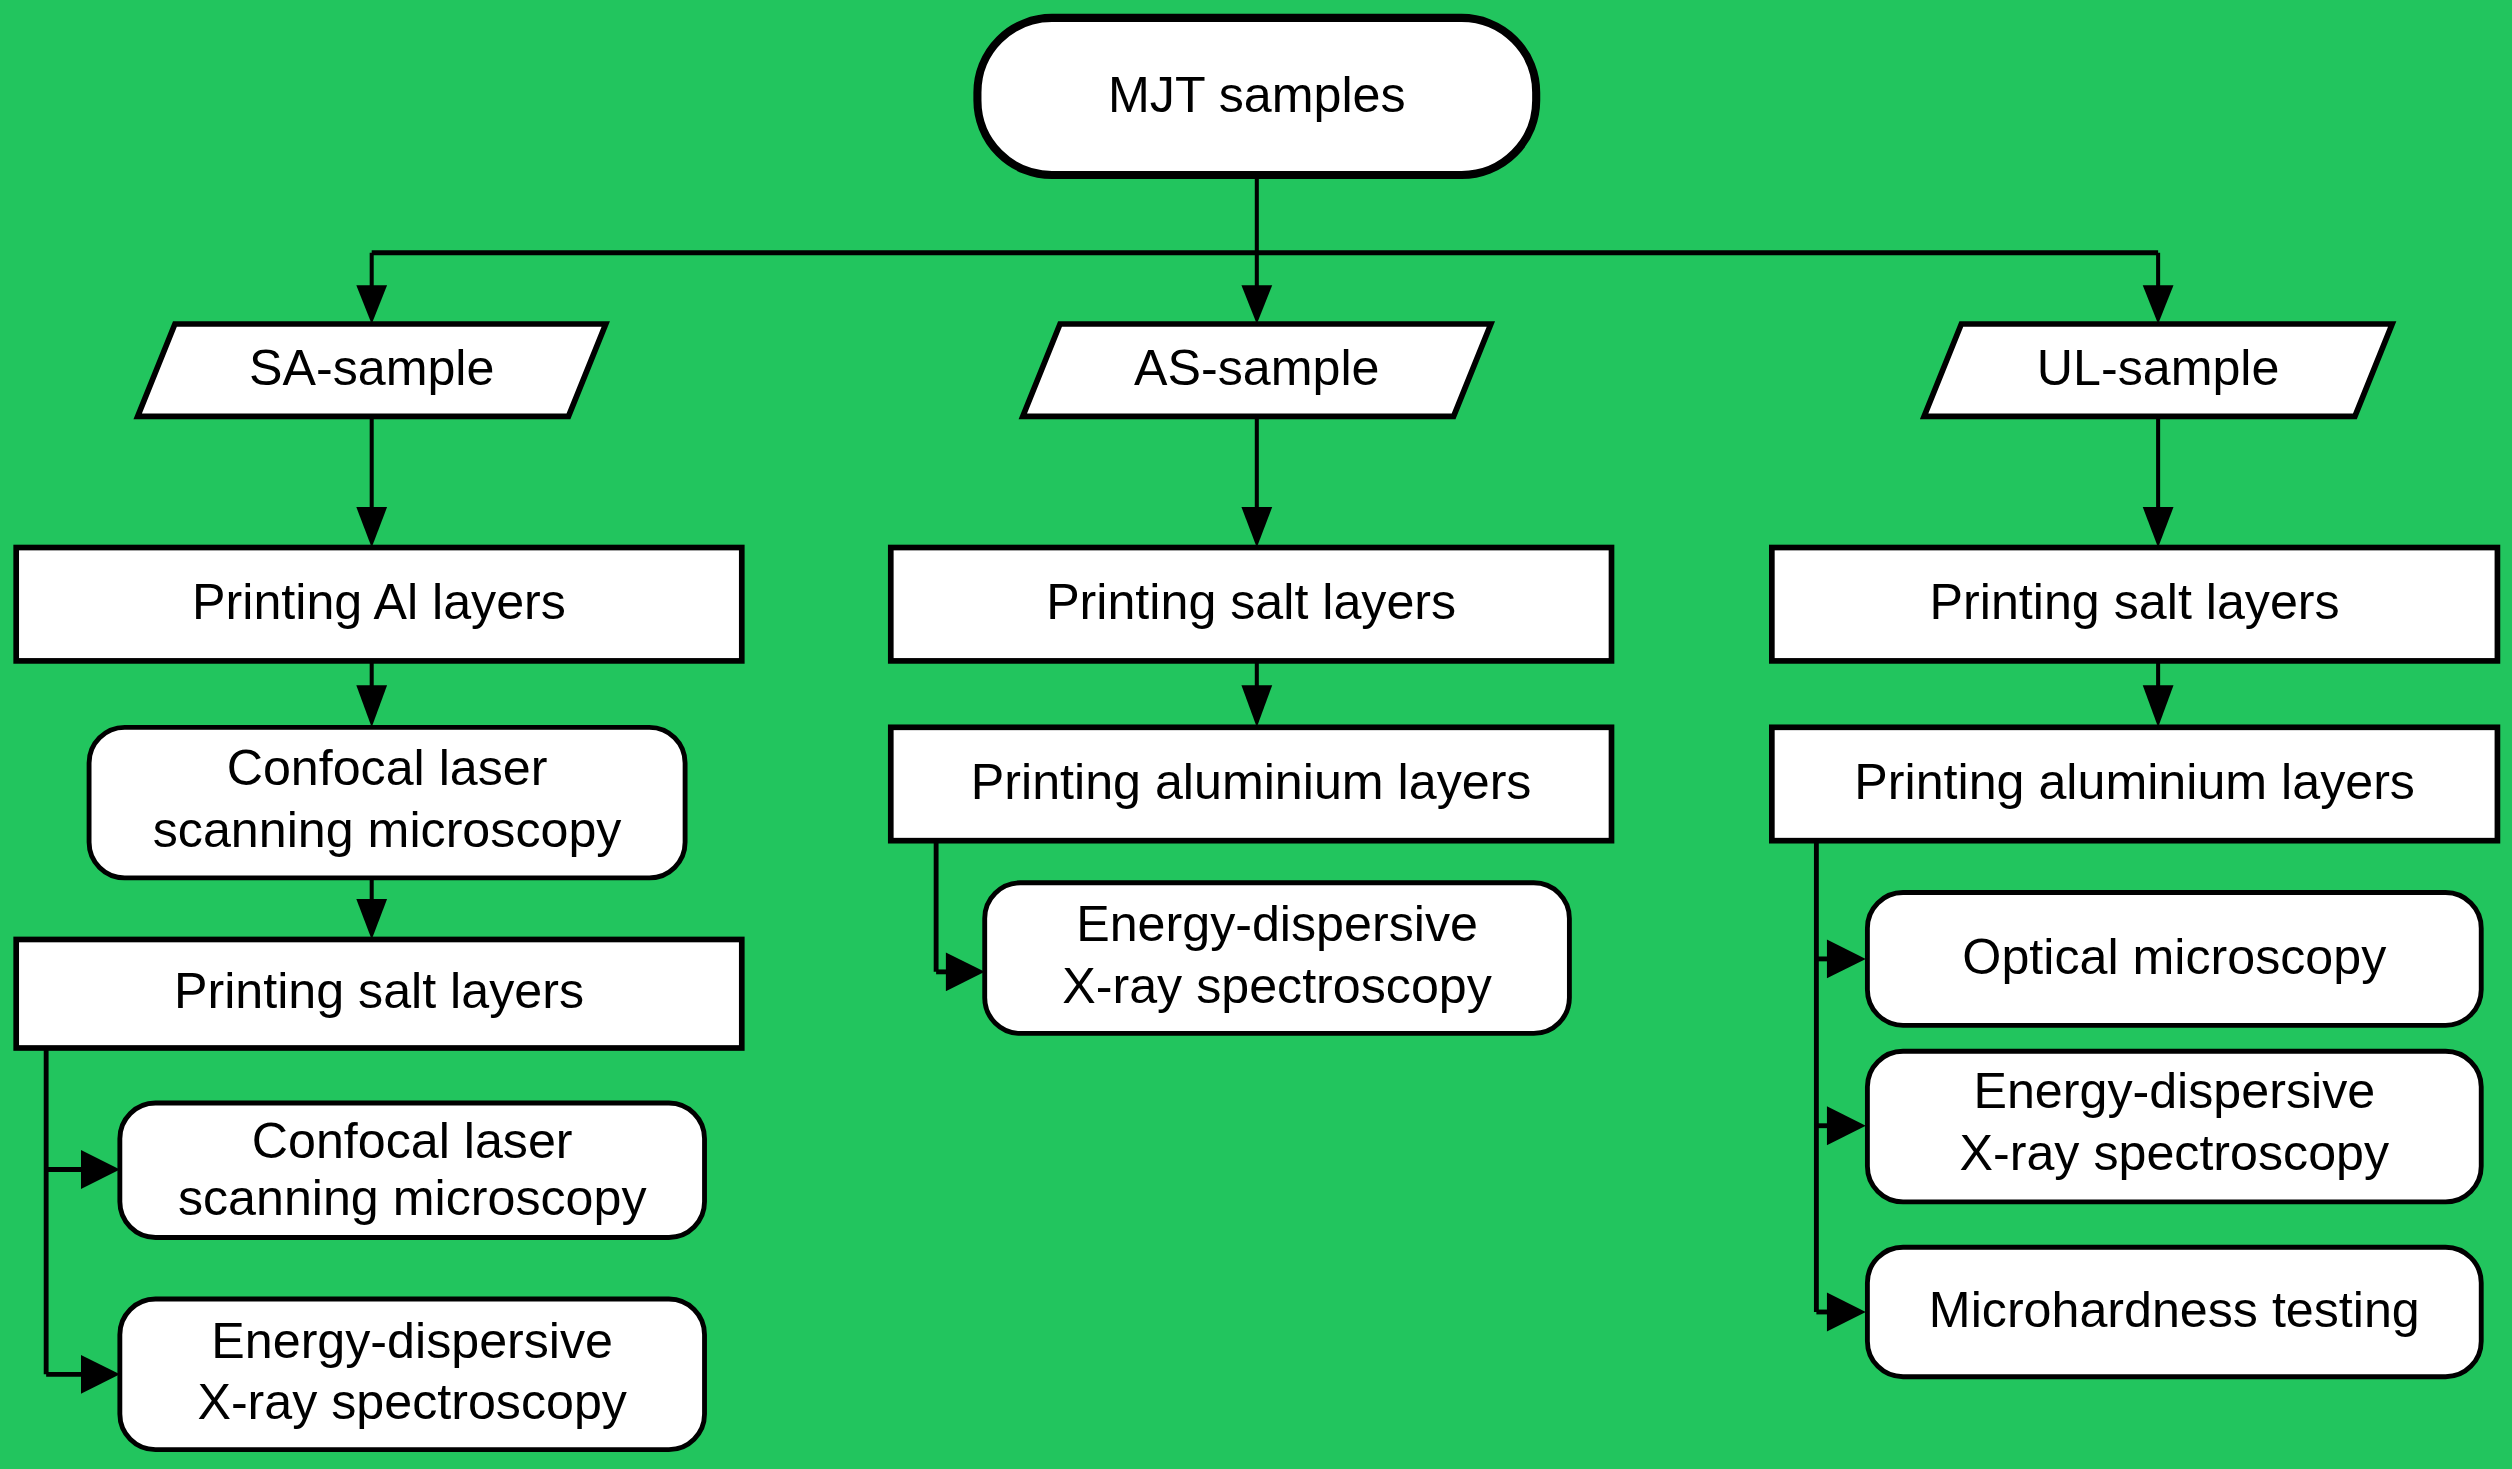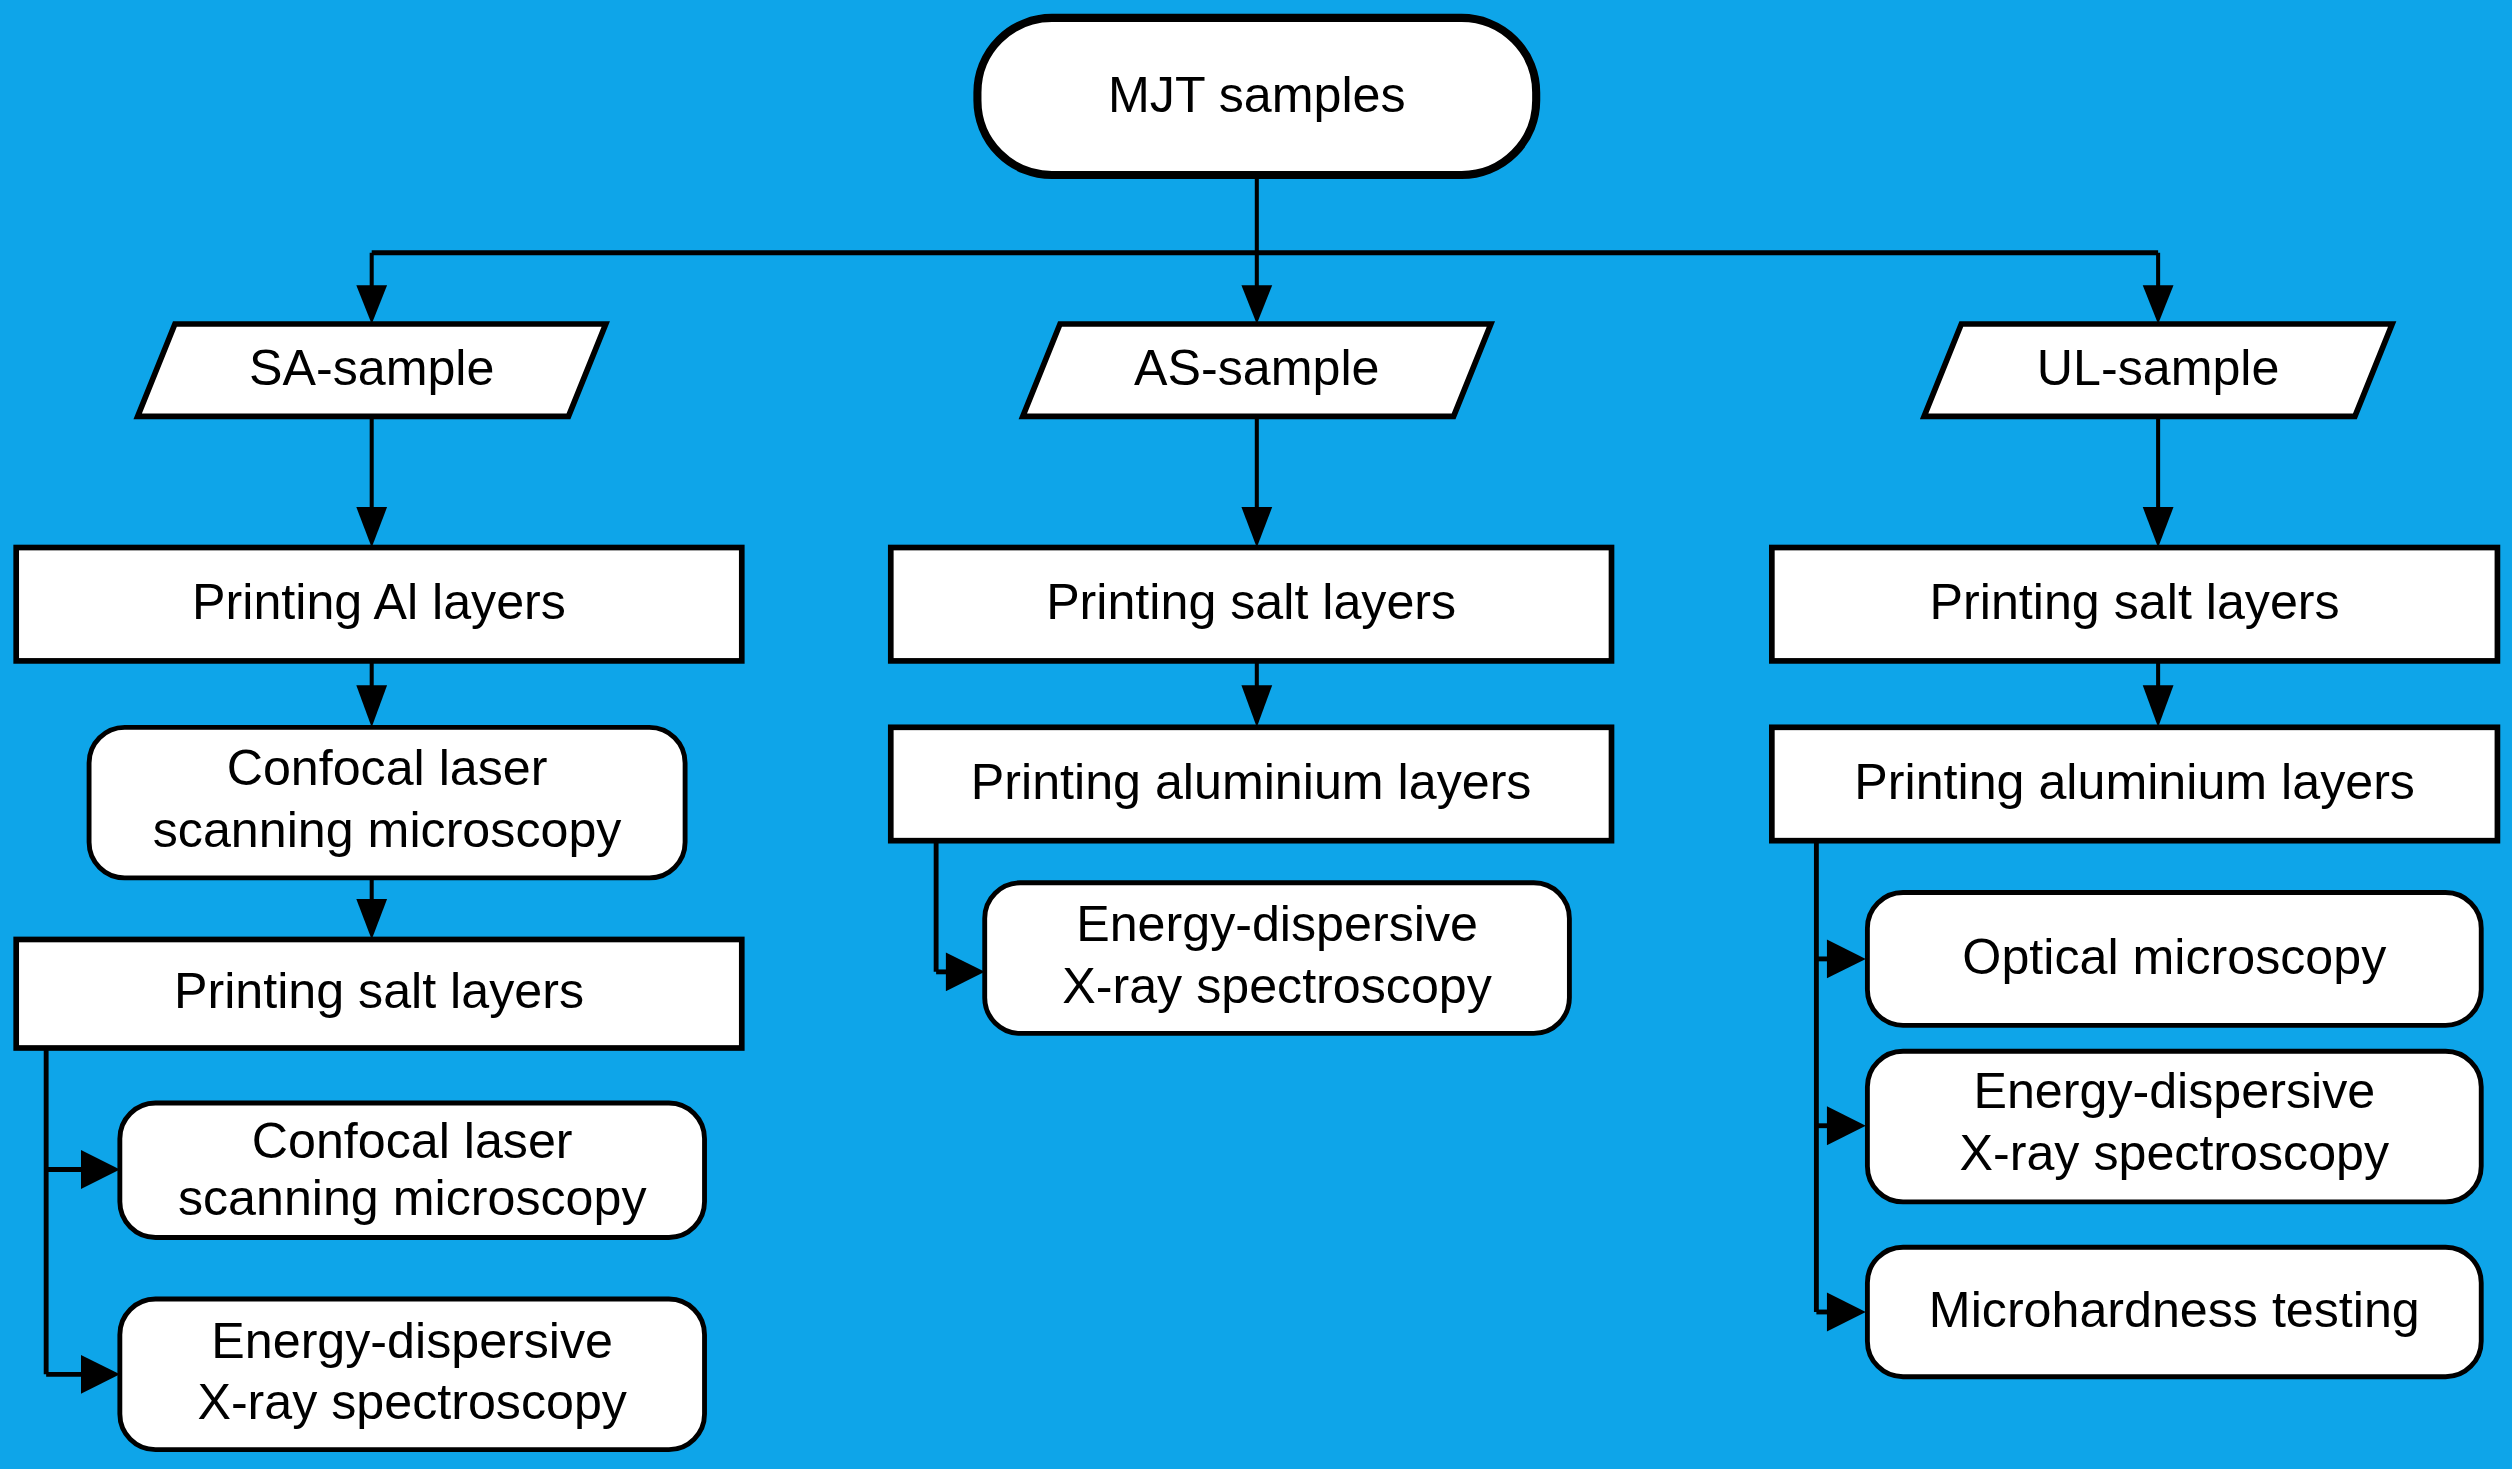--- a/index.html
+++ b/index.html
@@ -10,21 +10,21 @@
   body {
     width: 2512px;
     height: 1470px;
     font-family: "Liberation Sans", sans-serif;
     overflow: hidden;
   }
   #flowchart-root {
     position: relative;
     width: 2512px;
     height: 1470px;
-    background: #0ea5e9;
+    background: #22c55e;
     text-align: right;
   }
   svg#diagram {
     display: block;
     width: 2512px;
     height: 1470px;
   }
   .node-shape {
     fill: #ffffff;
     stroke: #000000;

